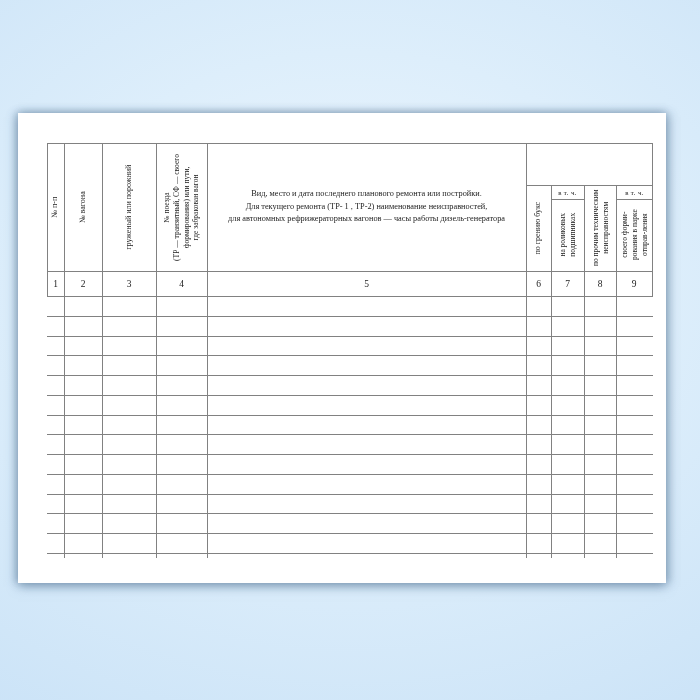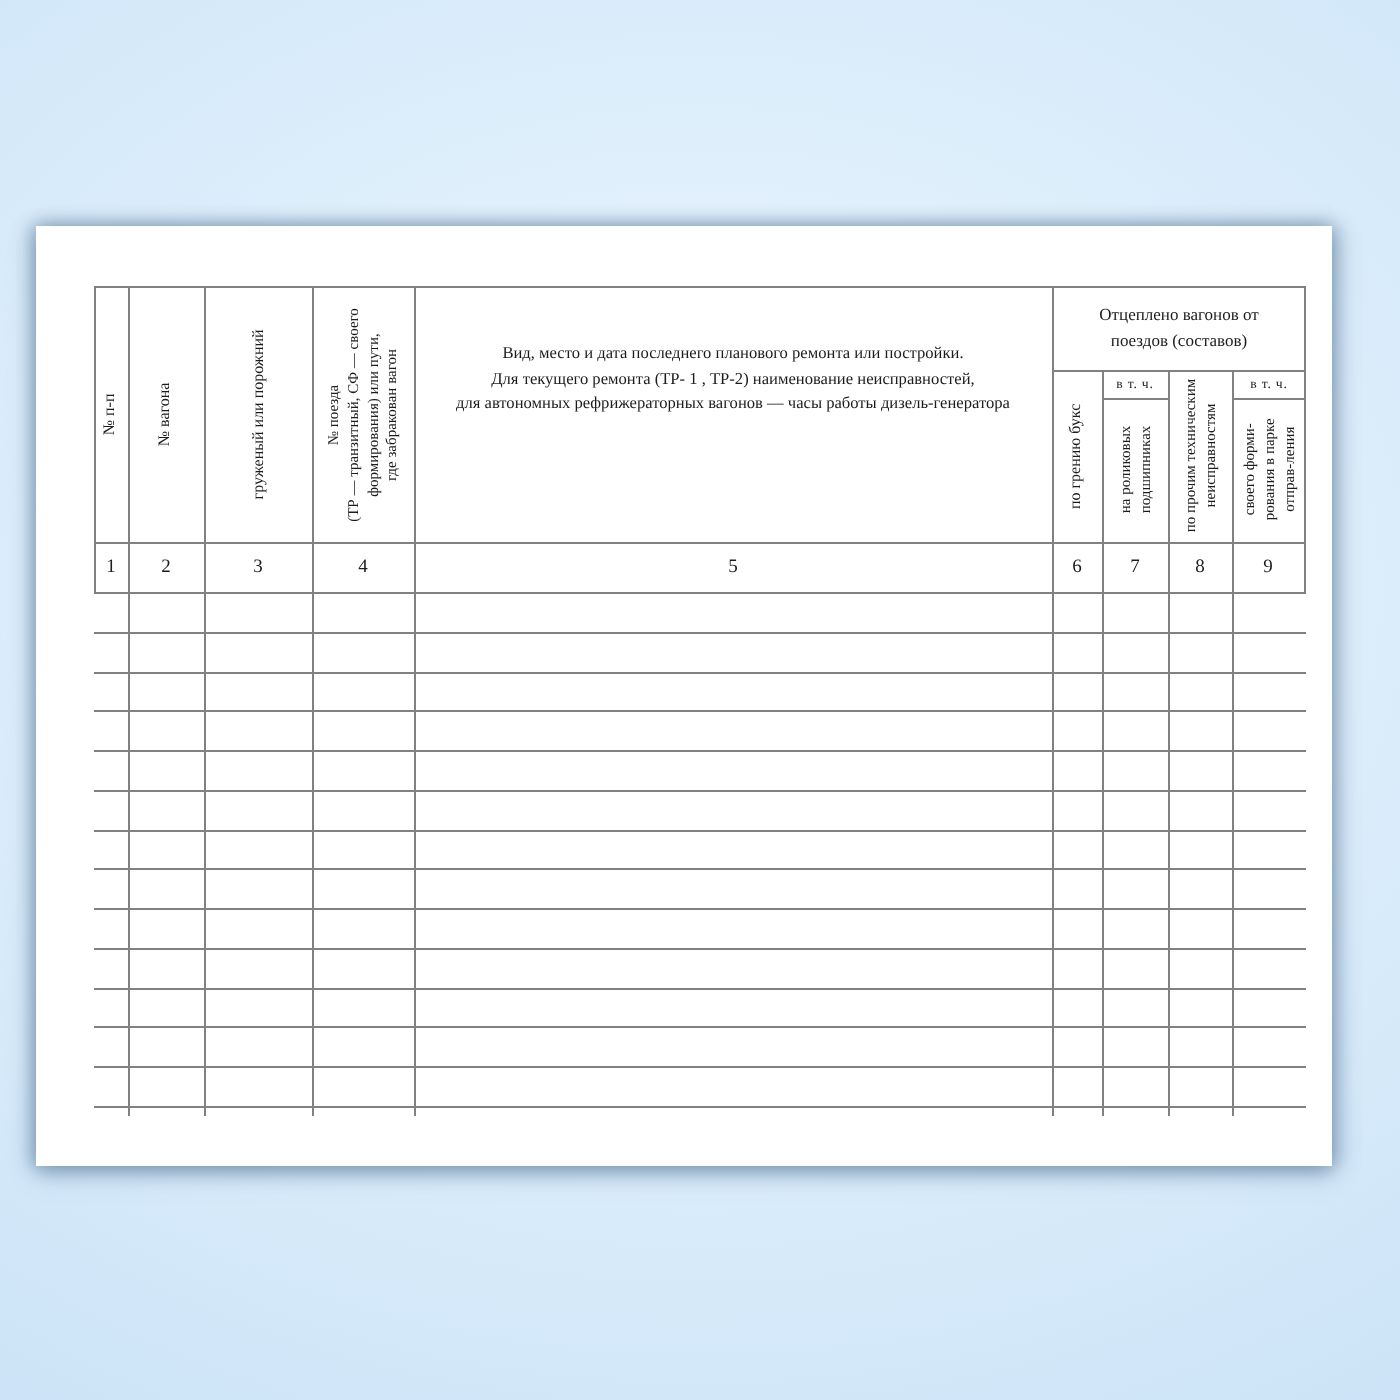--- a/index.html
+++ b/index.html
@@ -74,30 +74,26 @@
   <div class="cell" style="left:84px;top:30px;width:54px;height:128px;font-size:8px;">
     <span class="rot">груженый или порожний</span>
   </div>
   <div class="cell" style="left:138px;top:30px;width:51px;height:128px;font-size:7.5px;">
     <span class="rot">№ поезда
 (ТР — транзитный, СФ — своего
 формирования) или пути,
 где забракован вагон</span>
   </div>
 
-  <div class="cell" style="left:189px;top:13px;width:319px;height:128px;font-size:8.3px;align-items:center;">
+  <div class="cell" style="left:189px;top:30px;width:319px;height:128px;font-size:8.3px;align-items:center;">
     <span class="flat">Вид, место и дата последнего планового ремонта или постройки.
 Для текущего ремонта (ТР- 1 , ТР-2) наименование неисправностей,
 для автономных рефрижераторных вагонов — часы работы дизель-генератора</span>
   </div>
 
-  <div class="cell" style="left:508px;top:30px;width:127px;height:42px;font-size:8.5px;">
-    <span class="flat">Отцеплено вагонов от
-поездов (составов)</span>
-  </div>
 
   <div class="cell small" style="left:533px;top:72px;width:33px;height:14px;font-size:6.8px;">
     <span>в т. ч.</span>
   </div>
   <div class="cell small" style="left:598px;top:72px;width:37px;height:14px;font-size:6.8px;">
     <span>в т. ч.</span>
   </div>
 
   <div class="cell" style="left:508px;top:72px;width:25px;height:86px;font-size:8px;">
     <span class="rot">по грению букс</span>

